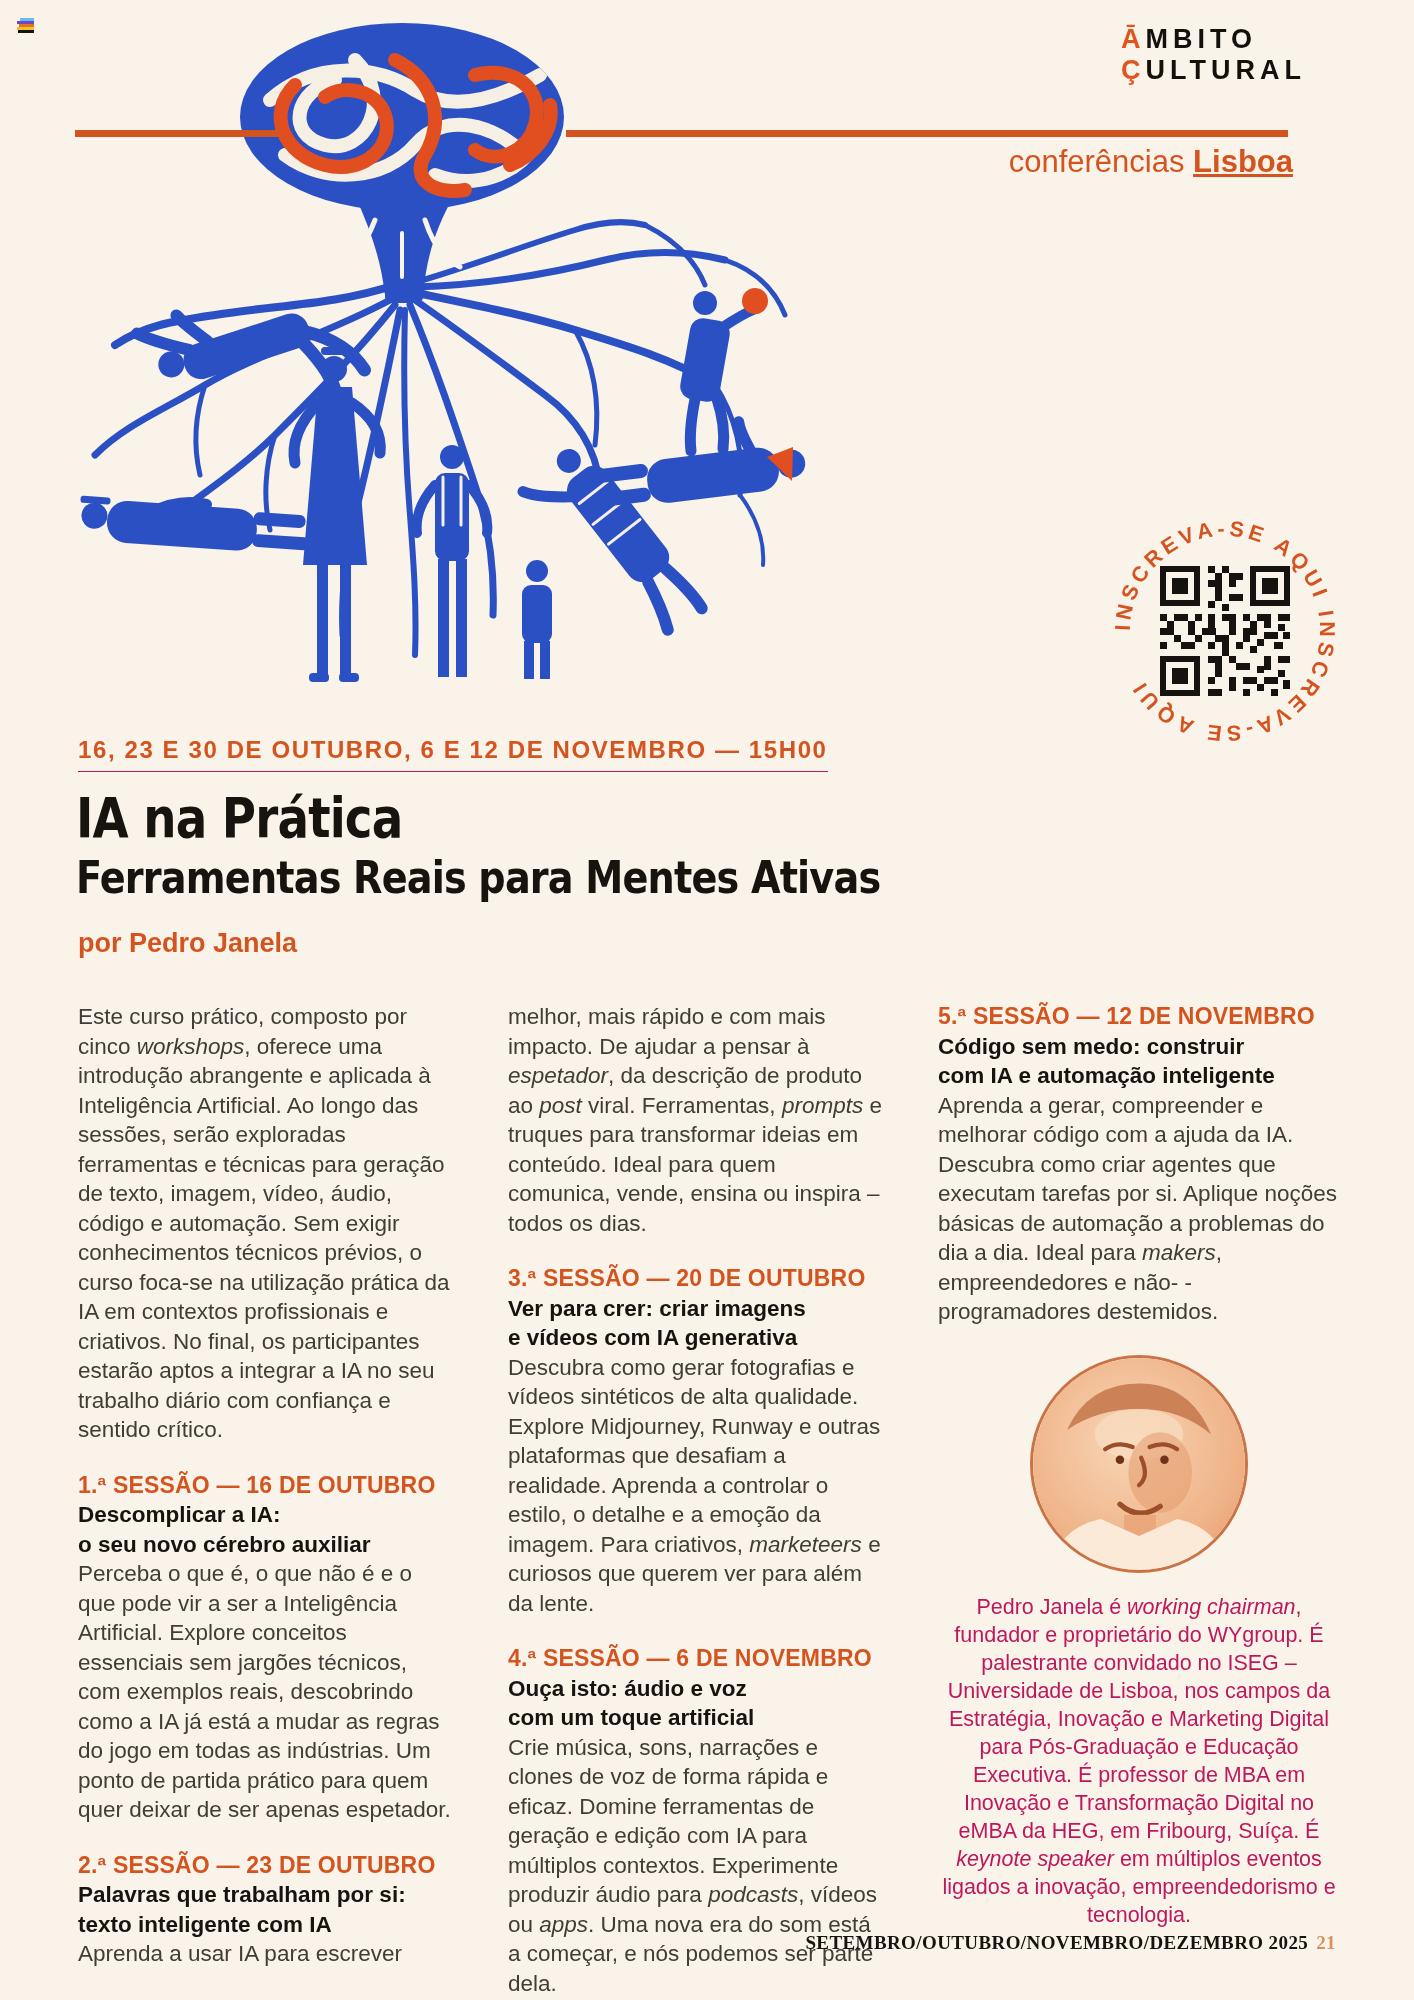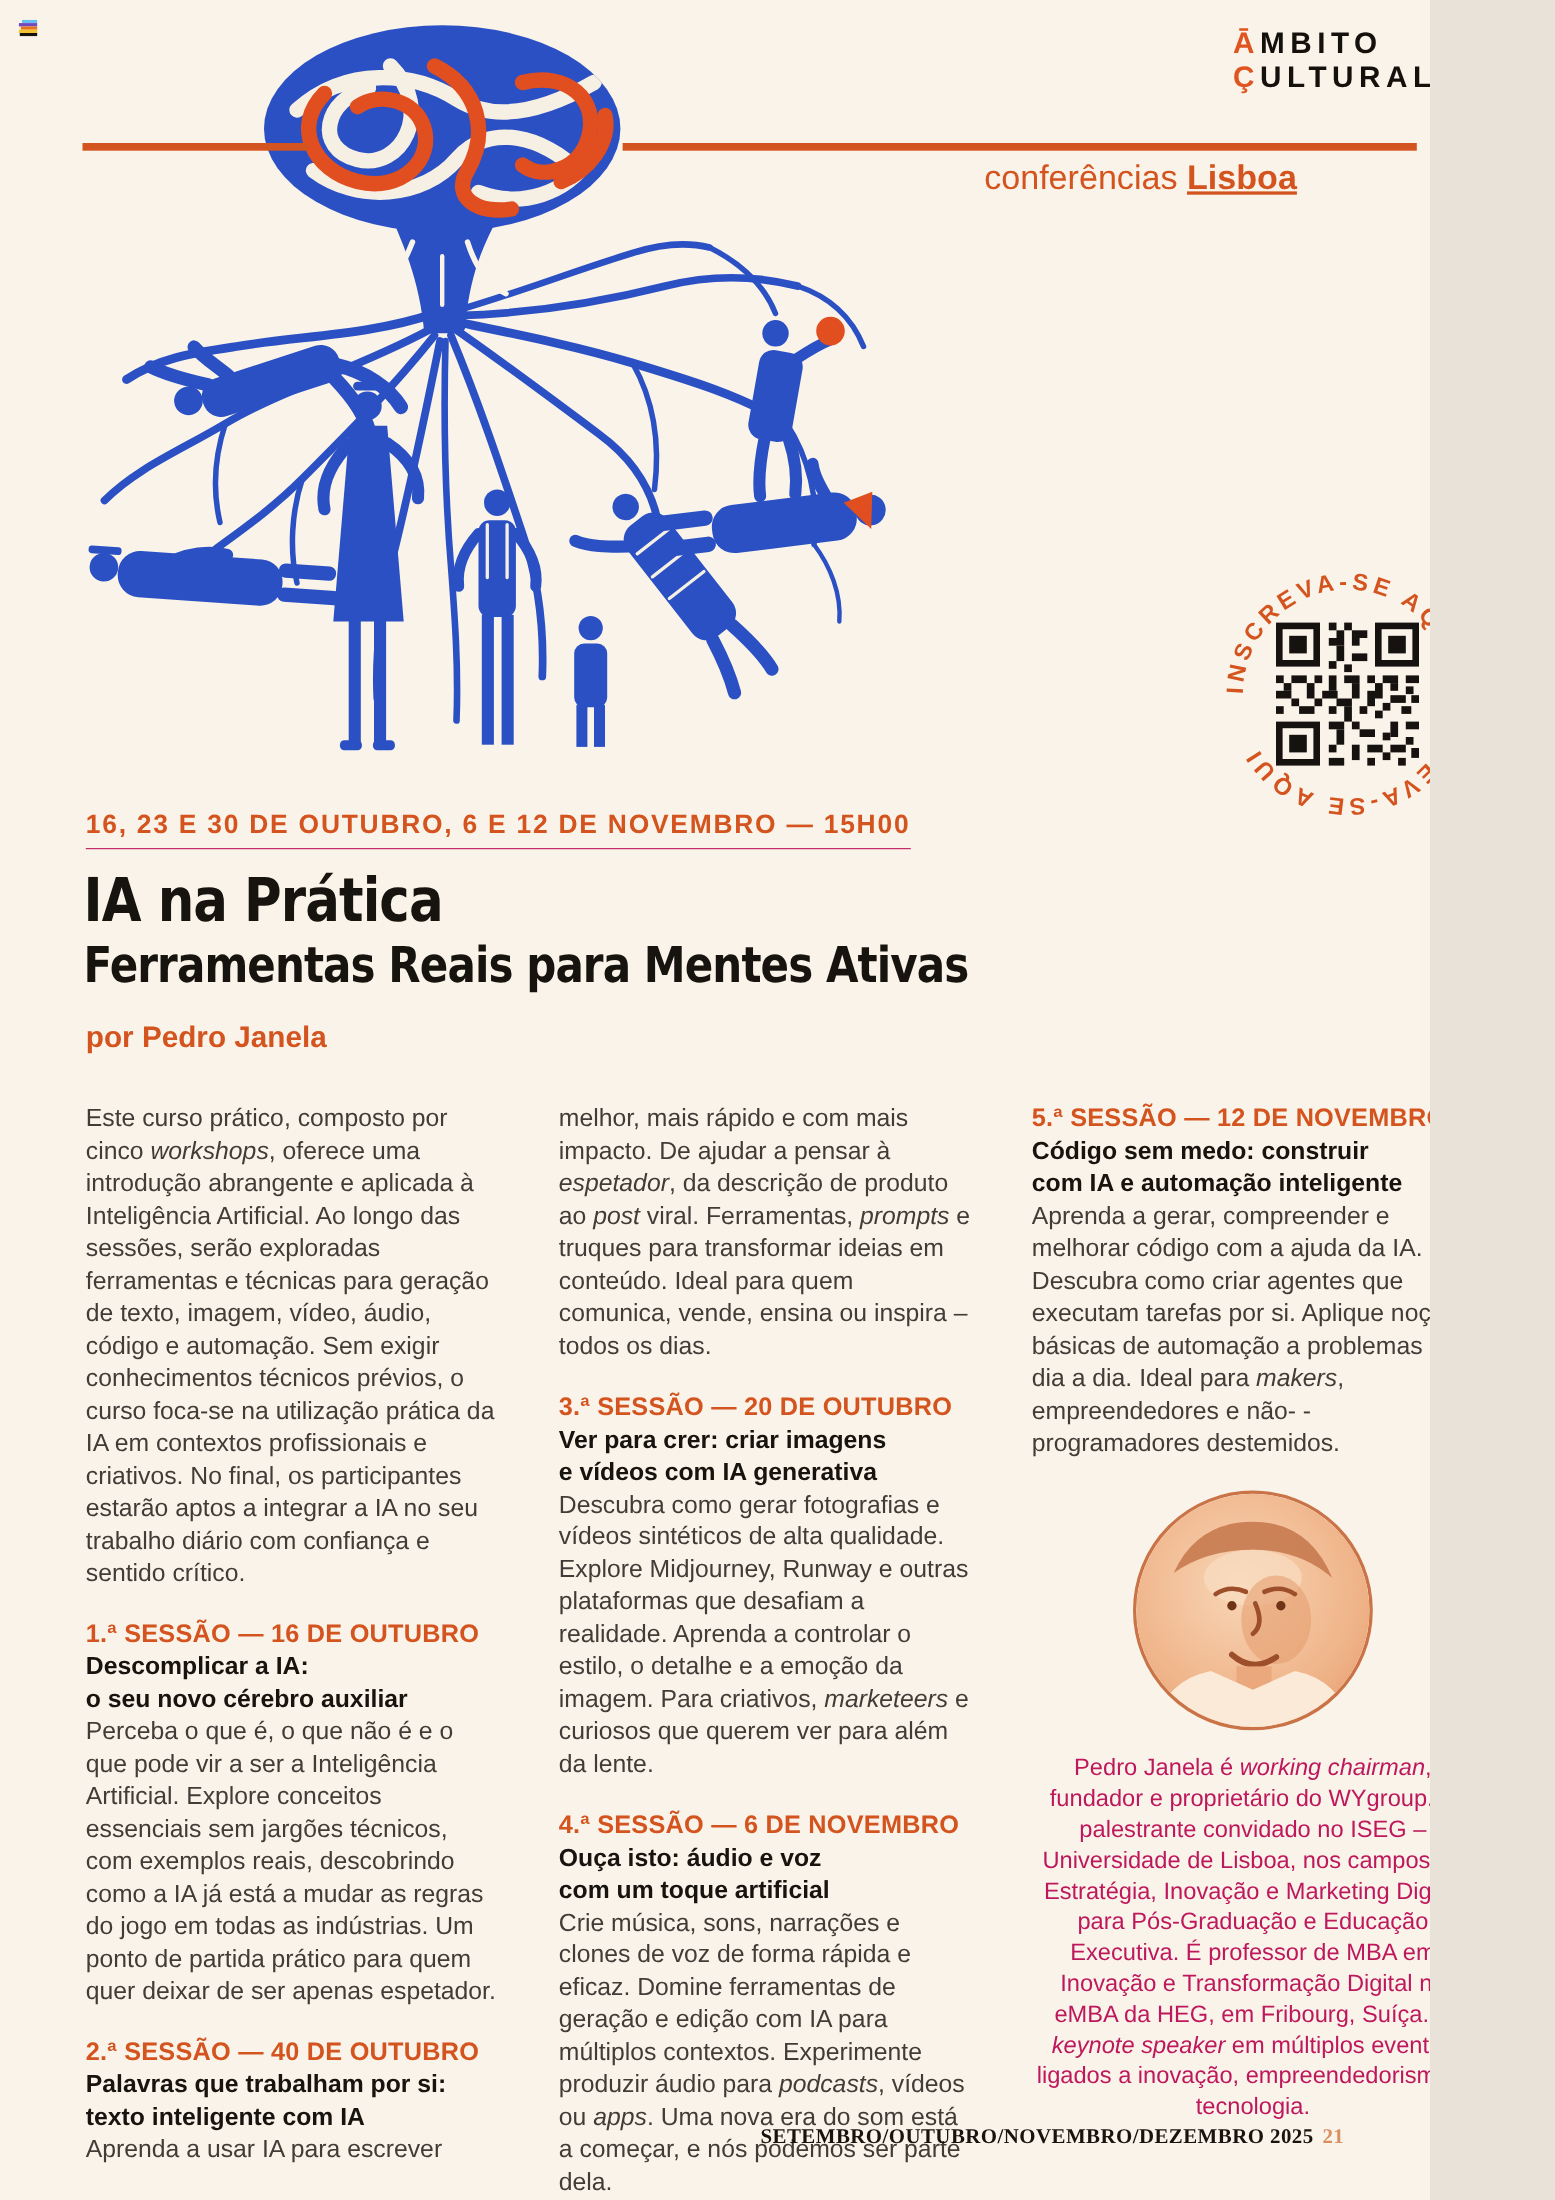--- a/index.html
+++ b/index.html
@@ -1,16 +1,16 @@
 <!DOCTYPE html>
 <html><head>
 <meta charset="utf-8">
 <style>
   html,body{margin:0;padding:0;background:#e8e2d8;}
-  .page{position:relative;width:1300px;height:2000px;background:#faf3e9;overflow:hidden;
+  .page{position:relative;width:1414px;height:2000px;background:#faf3e9;overflow:hidden;
         font-family:"Liberation Sans",sans-serif;}
   .abs{position:absolute;}
   
   .glitch{left:17px;top:18px;width:17px;height:15px;display:flex;flex-direction:column;overflow:hidden;}
   .glitch i{flex:1;display:block;}
   .g1{background:#66bdf2;margin-left:3px;} .g2{background:#6f49c0;} .g3{background:#e8731f;margin-left:2px;}
   .g4{background:#f2c230;} .g5{background:#15120f;margin-left:1px;}
   
   .rule{background:#d4541f;height:7px;}
   .rule-left{left:75px;top:130px;width:205px;}
@@ -308,21 +308,21 @@
   <div class="abs t1">IA na Prática</div>
   <div class="abs t2">Ferramentas Reais para Mentes Ativas</div>
   <div class="abs byline">por Pedro Janela</div>
 
   <div class="abs col col1">
     <p>Este curso prático, composto por cinco <i>workshops</i>, oferece uma introdução abrangente e aplicada à Inteligência Artificial. Ao longo das sessões, serão exploradas ferramentas e técnicas para geração de texto, imagem, vídeo, áudio, código e automação. Sem exigir conhecimentos técnicos prévios, o curso foca-se na utilização prática da IA em contextos profissionais e criativos. No final, os participantes estarão aptos a integrar a IA no seu trabalho diário com confiança e sentido crítico.</p>
     <h3 class="sess">1.ª SESSÃO — 16 DE OUTUBRO</h3>
     <div class="sub">Descomplicar a IA:
 o seu novo cérebro auxiliar</div>
     <p>Perceba o que é, o que não é e o que pode vir a ser a Inteligência Artificial. Explore conceitos essenciais sem jargões técnicos, com exemplos reais, descobrindo como a IA já está a mudar as regras do jogo em todas as indústrias. Um ponto de partida prático para quem quer deixar de ser apenas espetador.</p>
-    <h3 class="sess">2.ª SESSÃO — 40 DE OUTUBRO</h3>
+    <h3 class="sess">2.ª SESSÃO — 23 DE OUTUBRO</h3>
     <div class="sub">Palavras que trabalham por si:
 texto inteligente com IA</div>
     <p>Aprenda a usar IA para escrever</p>
   </div>
 
   <div class="abs col col2">
     <p>melhor, mais rápido e com mais impacto. De ajudar a pensar à <i>espetador</i>, da descrição de produto ao <i>post</i> viral. Ferramentas, <i>prompts</i> e truques para transformar ideias em conteúdo. Ideal para quem comunica, vende, ensina ou inspira – todos os dias.</p>
     <h3 class="sess">3.ª SESSÃO — 20 DE OUTUBRO</h3>
     <div class="sub">Ver para crer: criar imagens
 e vídeos com IA generativa</div>

